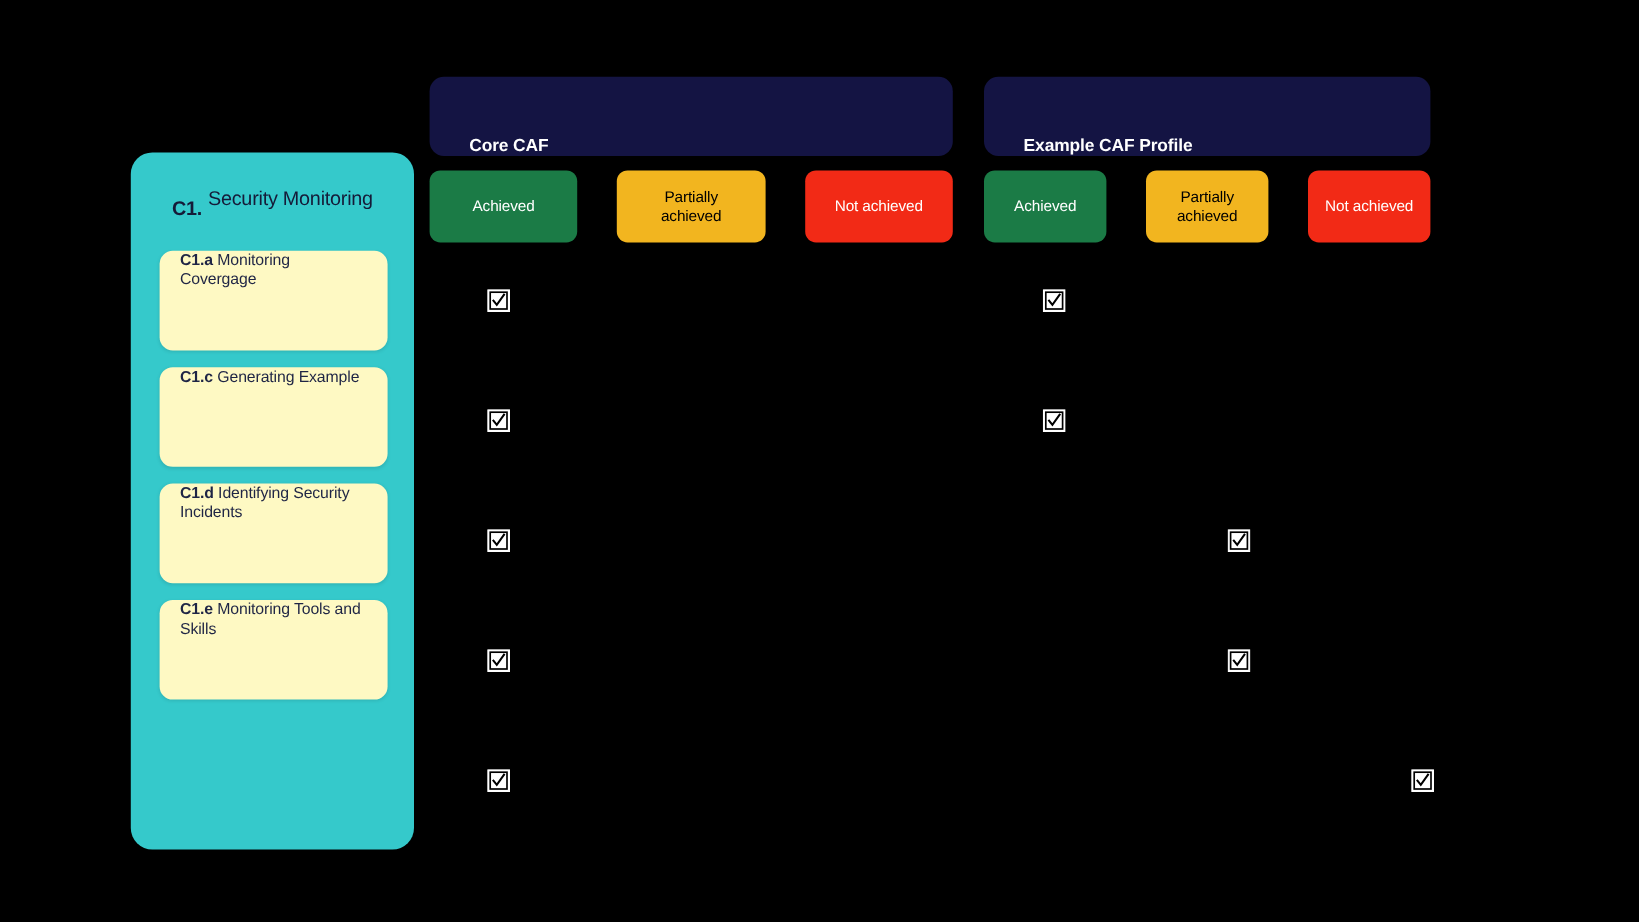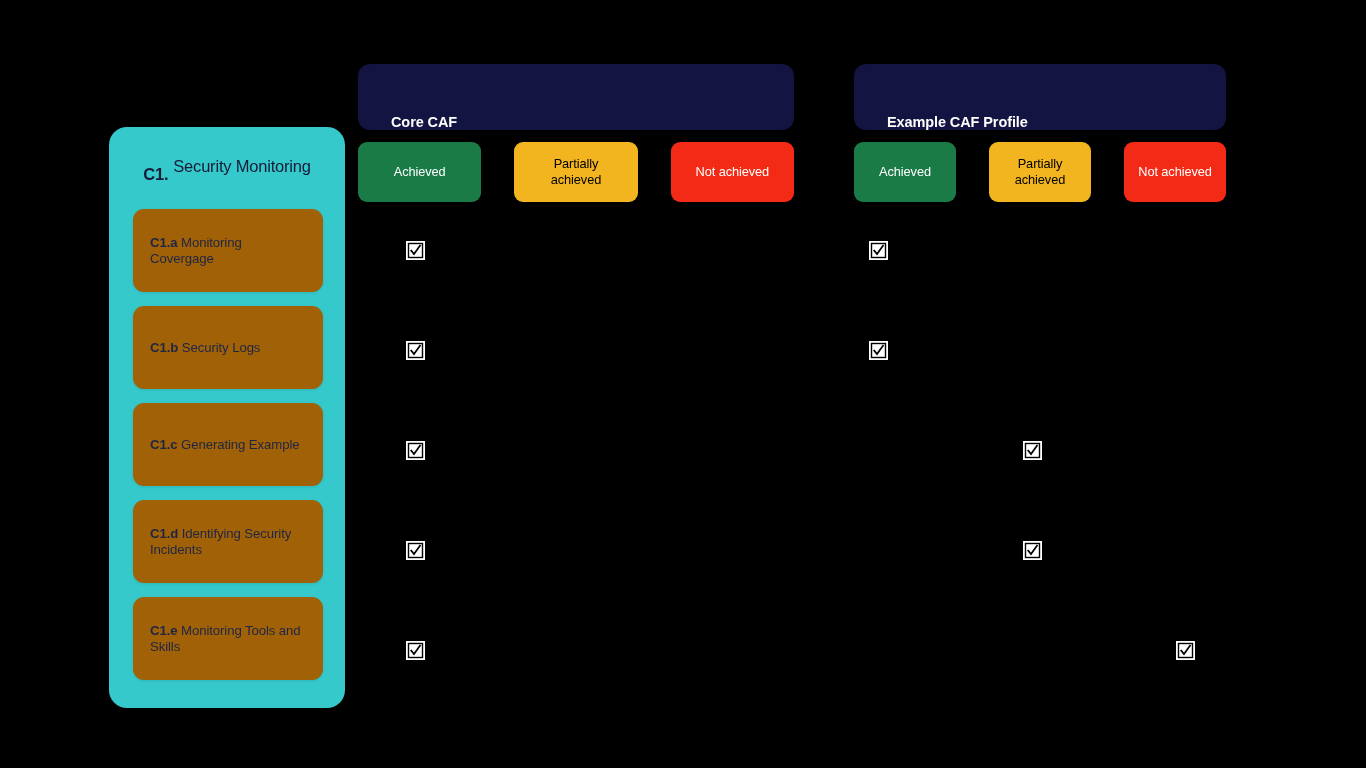--- a/index.html
+++ b/index.html
@@ -55,25 +55,24 @@
   #principle-list {
     position: absolute;
     left: 24px;
     top: 82px;
     width: 190px;
   }
 
   .principle-card {
     width: 190px;
     height: 83px;
-    background: #a16207;
+    background: #fef9c3;
     border-radius: 11px;
     margin-bottom: 14px;
     display: flex;
-    align-items: center;
     padding: 0 17px;
     box-shadow: 0 1px 3px rgba(0,0,0,0.10);
   }
   .principle-card:last-child { margin-bottom: 0; }
 
   .principle-text {
     font-size: 13.2px;
     line-height: 1.18;
     color: #1F2545;
     letter-spacing: -0.1px;
@@ -81,21 +80,21 @@
   .principle-text .code {
     font-weight: 700;
   }
 
   
   .col-group {
     position: absolute;
     top: 64px;
   }
   #group-core   { left: 358px; width: 436px; }
-  #group-profile{ left: 820px; width: 372px; margin-left: 34px; }
+  #group-profile{ left: 820px; width: 372px; }
 
   .group-header {
     width: 100%;
     height: 66px;
     background: #141443;
     border-radius: 12px;
     display: flex;
     align-items: flex-end;
     padding-left: 33px;
   }
@@ -159,26 +158,20 @@
 
   <div id="principle-list">
 
     <div class="principle-card">
       <div class="principle-text">
         <span class="code">C1.a</span>
         <span class="name">Monitoring Covergage</span>
       </div>
     </div>
 
-    <div class="principle-card">
-      <div class="principle-text">
-        <span class="code">C1.b</span>
-        <span class="name">Security Logs</span>
-      </div>
-    </div>
 
     <div class="principle-card">
       <div class="principle-text">
         <span class="code">C1.c</span>
         <span class="name">Generating Example</span>
       </div>
     </div>
 
     <div class="principle-card">
       <div class="principle-text">

